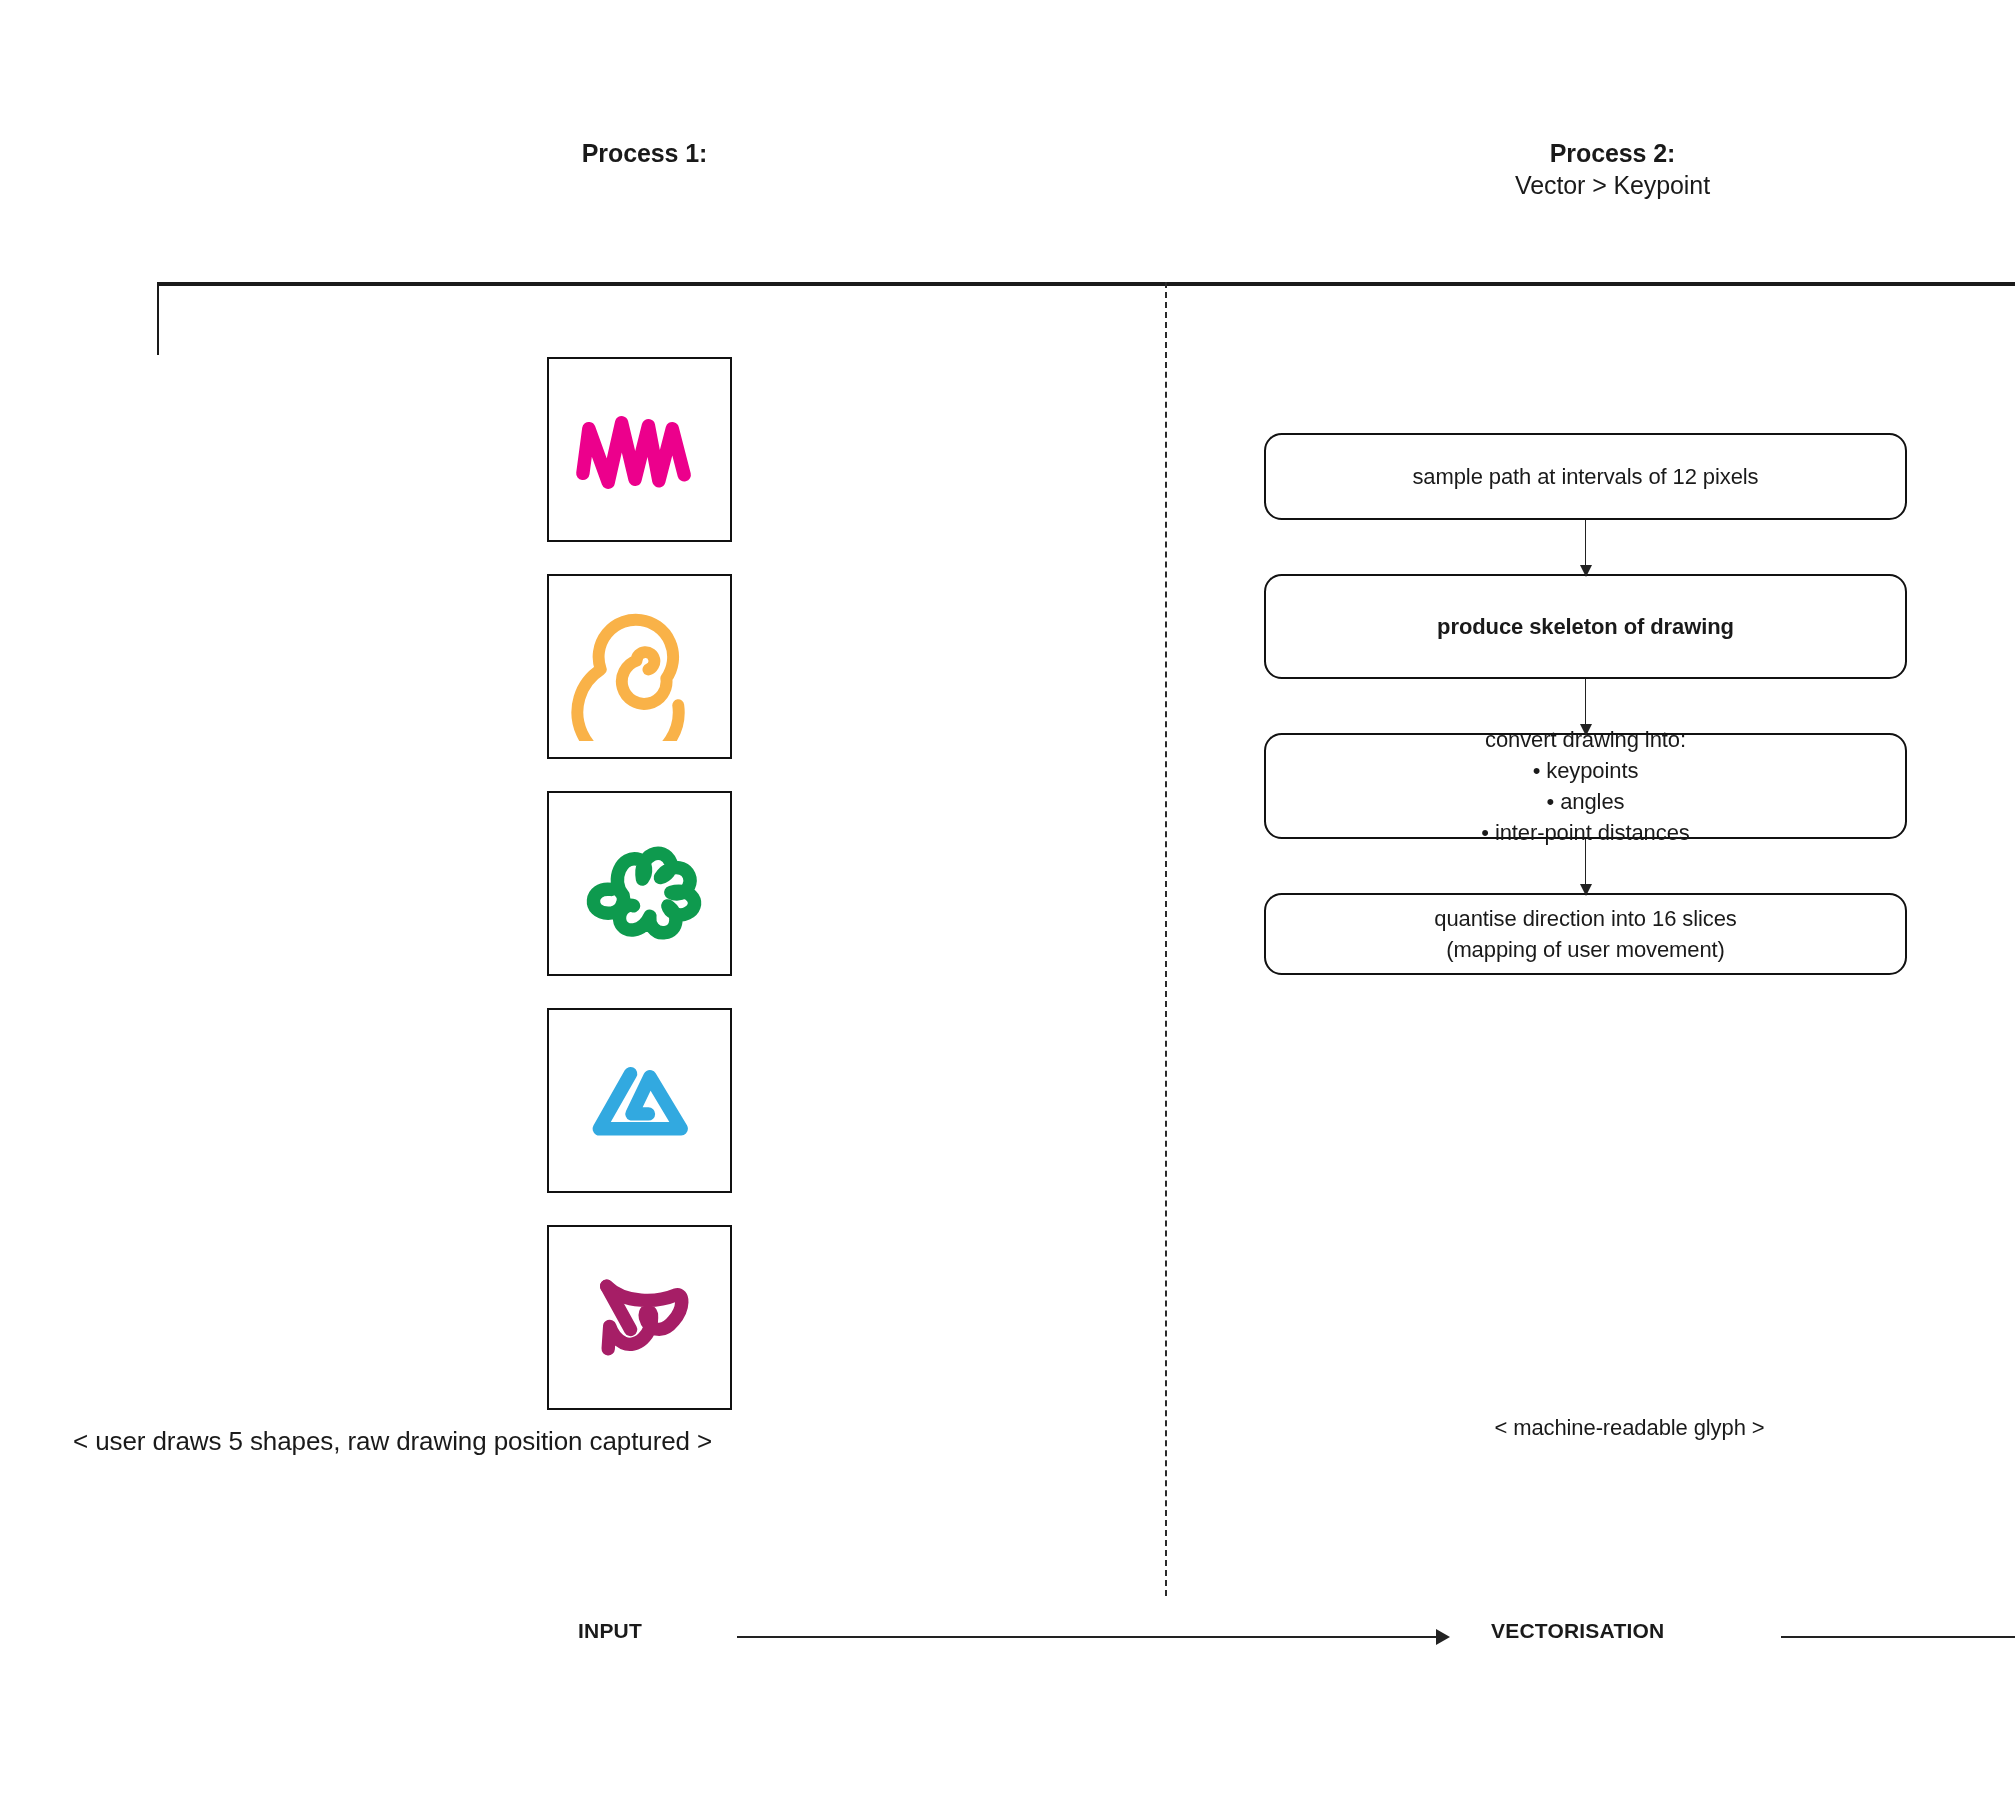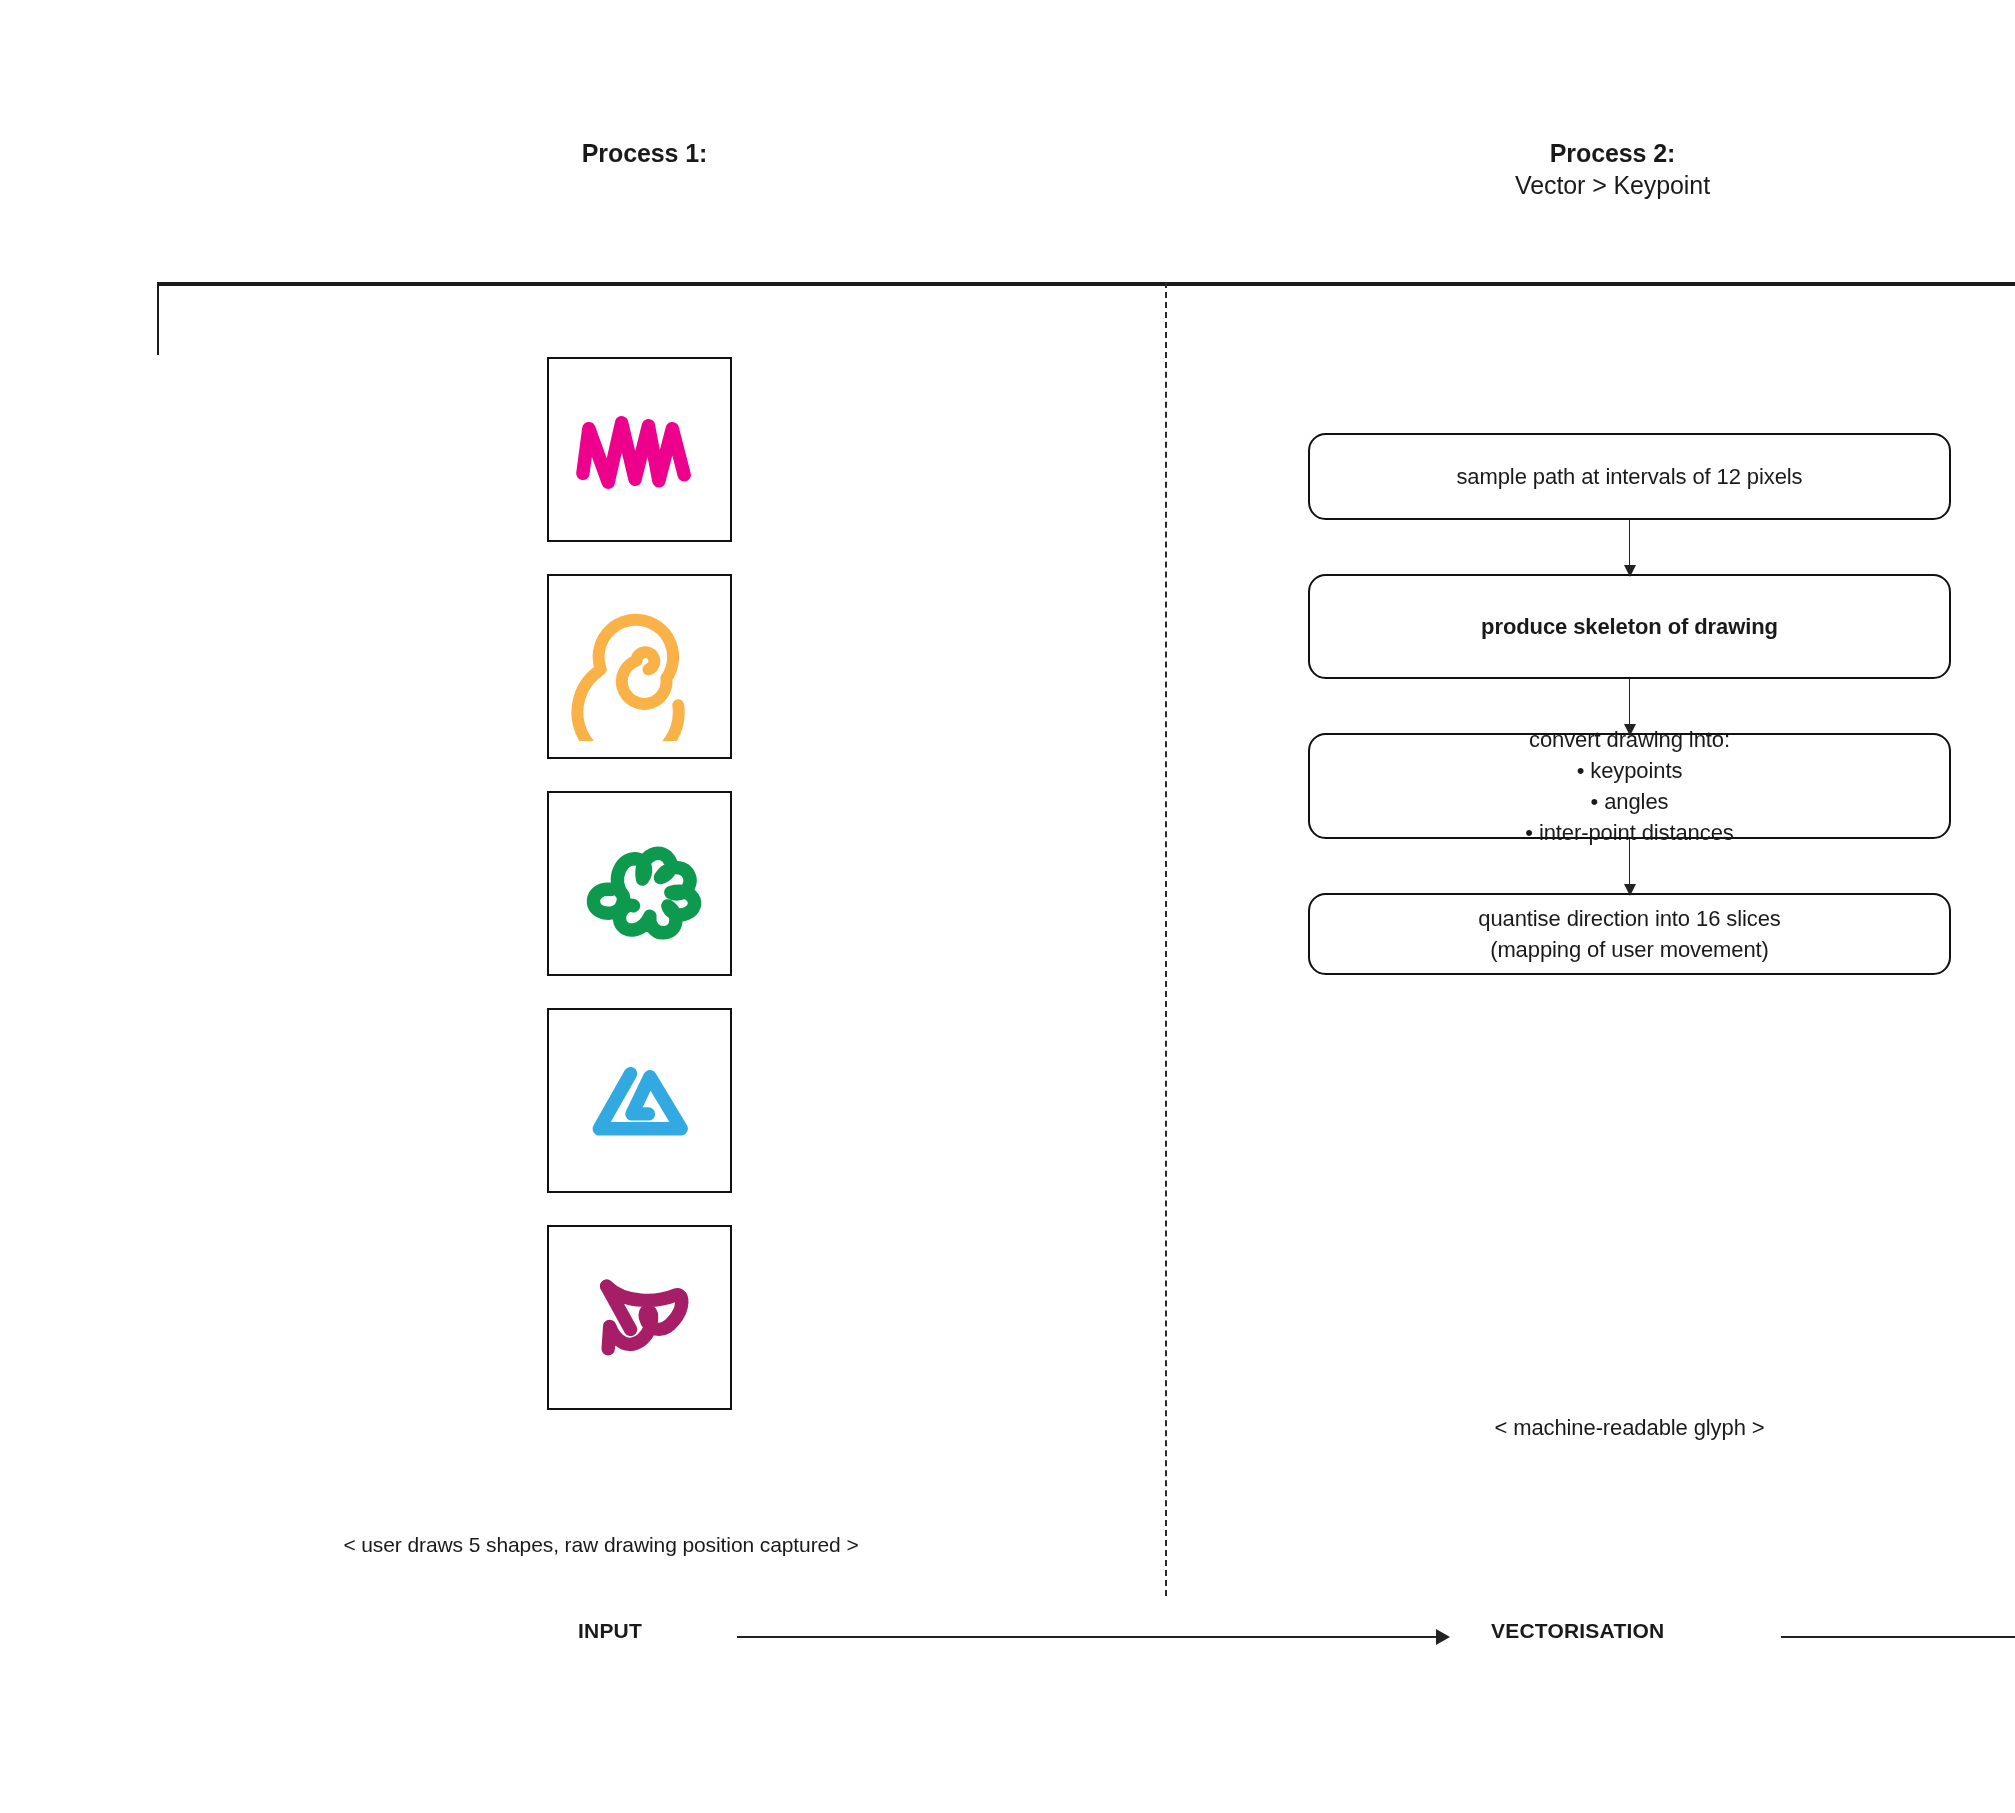--- a/index.html
+++ b/index.html
@@ -29,26 +29,26 @@
   
   .shape-stack { position: absolute; left: 547px; top: 357px; width: 185px; }
   .shape-card {
     width: 185px; height: 185px; margin-bottom: 32px;
     border: 2.4px solid #111; background: #fff;
     display: flex; align-items: center; justify-content: center;
   }
   .shape-card svg { width: 149px; height: 149px; display: block; }
 
   .caption-p1 {
-    position: absolute; left: 73px; top: 1531px; width: 1056px;
-    text-align: center; font-size: 21px; line-height: 1.3; letter-spacing: -0.1px;
-  }
-
-  
-  .flow { position: absolute; left: 1308px; top: 433px; width: 643px; }
+    position: absolute; left: 73px; top: 1425px; width: 1056px;
+    font-size: 26px; line-height: 1.3; letter-spacing: -0.1px;
+  }
+
+  
+  .flow { position: absolute; left: 1264px; top: 433px; width: 643px; }
   .flow-box {
     width: 643px; border: 2px solid #111; border-radius: 17.7px; background: #fff;
     display: flex; align-items: center; justify-content: center;
     text-align: center; font-size: 22px; line-height: 1.42; letter-spacing: -0.1px;
     padding: 9.7px 16px;
   }
   #fbox1 { height: 87px; }
   #fbox2 { height: 105px; font-weight: bold; }
   #fbox3 { height: 106px; }
   #fbox4 { height: 82px; }

